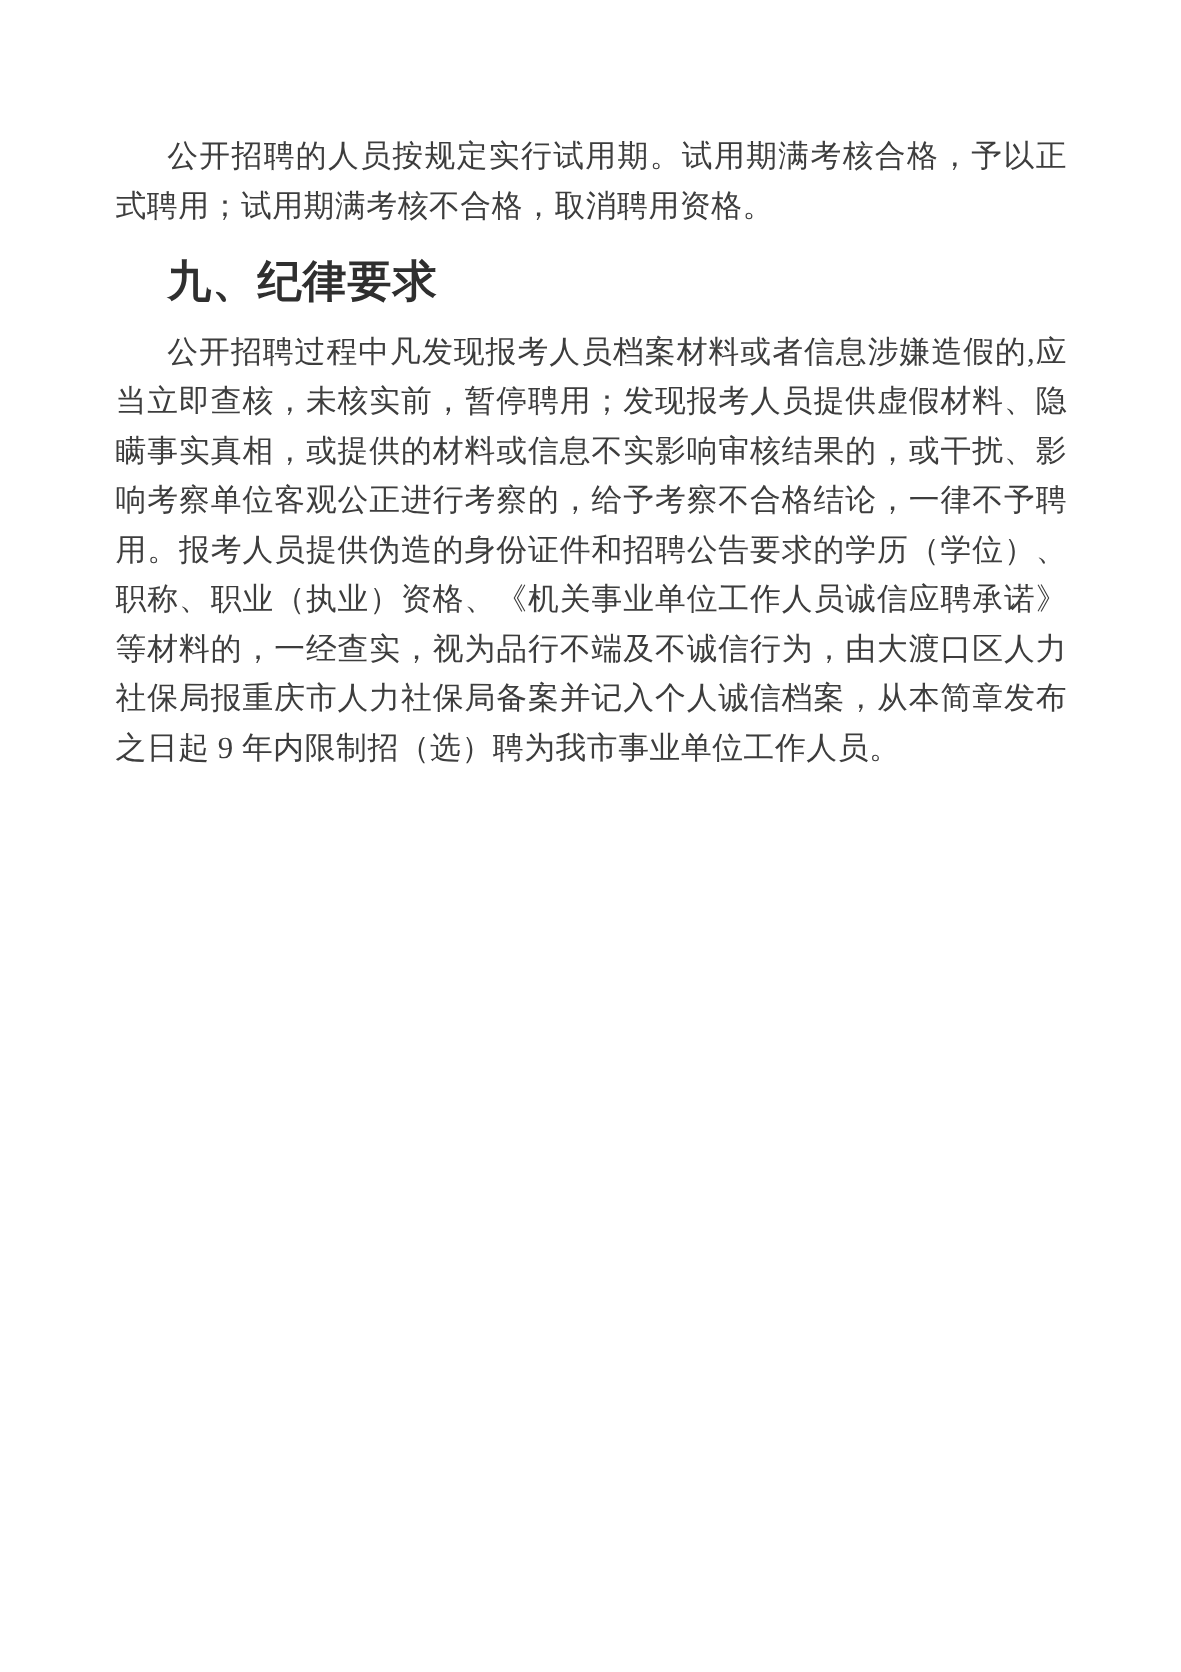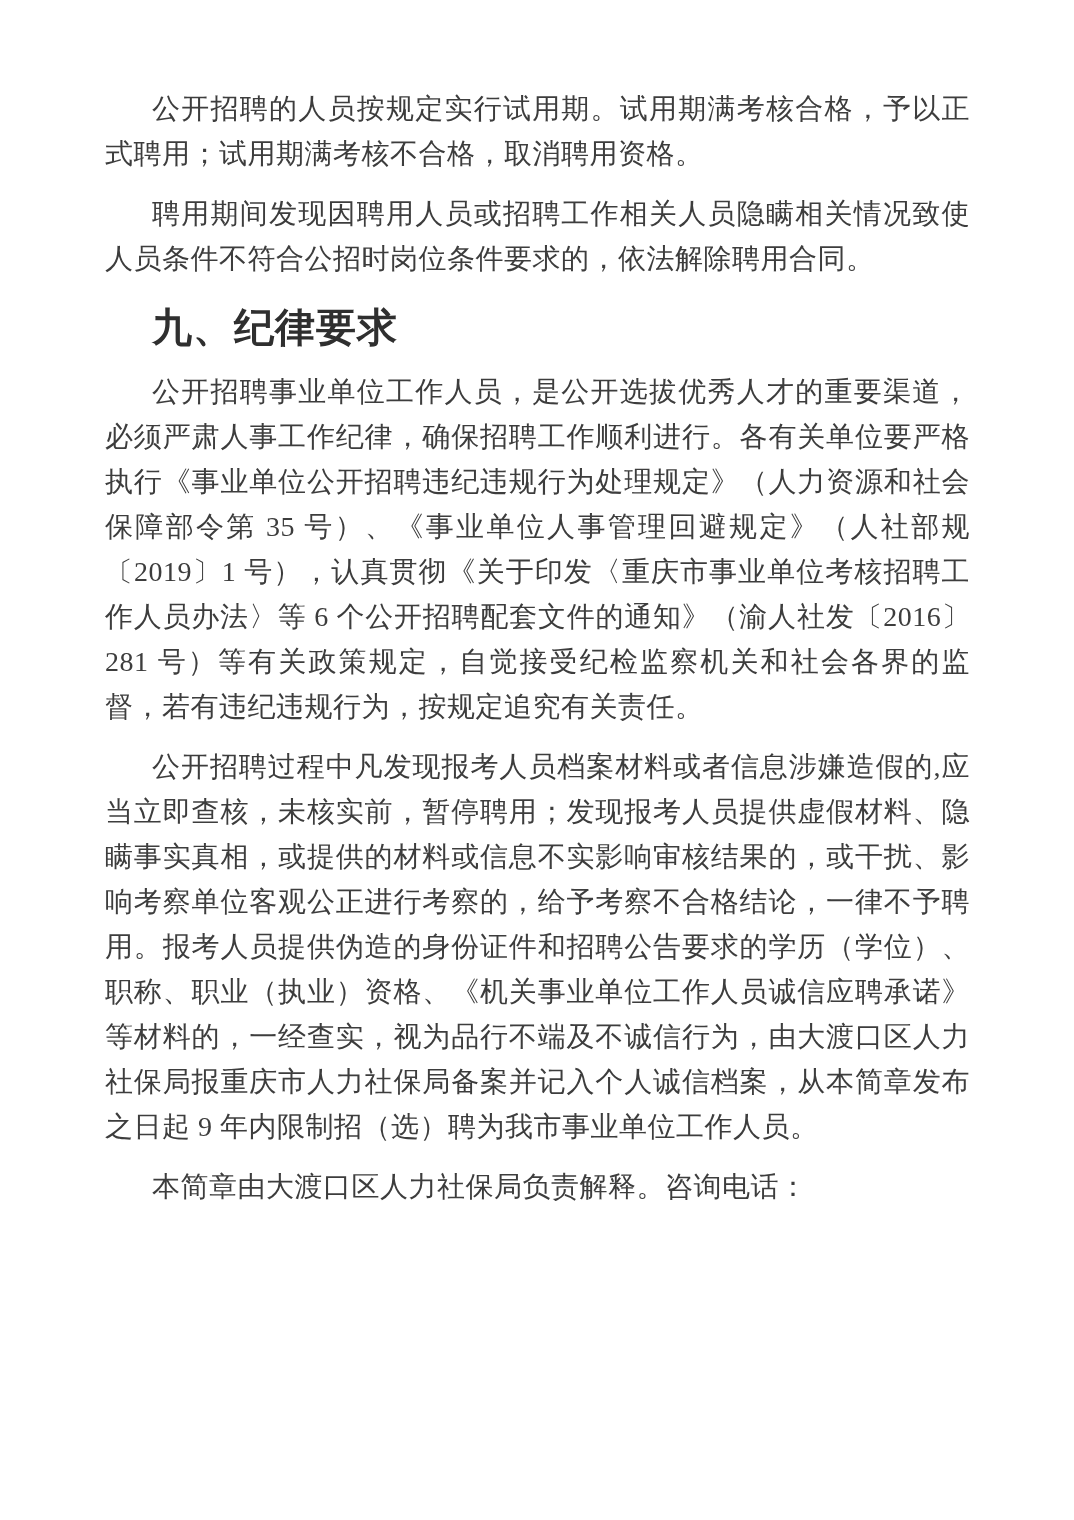--- a/index.html
+++ b/index.html
@@ -10,21 +10,21 @@
   body {
     width: 1074px;
     height: 1520px;
     overflow: hidden;
     font-family: "Liberation Serif", "DejaVu Serif", serif;
   }
   .page {
     box-sizing: border-box;
     width: 1074px;
     height: 1100px;
-    padding: 86px 104px 0 105px;
+    padding: 120px 104px 0 105px;
     background: #ffffff;
   }
   .para {
     margin: 0 0 15px 0;
     font-size: 28px;
     line-height: 45px;
     color: #3d3d3d;
     text-align: justify;
     text-justify: inter-ideograph;
     text-indent: 47px;
@@ -40,24 +40,21 @@
     text-indent: 47px;
     letter-spacing: 1px;
   }
 </style>
 </head>
 <body>
 
 <div class="page">
   <p class="para">公开招聘的人员按规定实行试用期。试用期满考核合格，予以正式聘用；试用期满考核不合格，取消聘用资格。</p>
 
-  <p class="para">聘用期间发现因聘用人员或招聘工作相关人员隐瞒相关情况致使人员条件不符合公招时岗位条件要求的，依法解除聘用合同。</p>
 
 
   <h2 class="heading">九、纪律要求</h2>
 
-  <p class="para">公开招聘事业单位工作人员，是公开选拔优秀人才的重要渠道，必须严肃人事工作纪律，确保招聘工作顺利进行。各有关单位要严格执行《事业单位公开招聘违纪违规行为处理规定》（人力资源和社会保障部令第 35 号）、《事业单位人事管理回避规定》（人社部规〔2019〕1 号），认真贯彻《关于印发〈重庆市事业单位考核招聘工作人员办法〉等 6 个公开招聘配套文件的通知》（渝人社发〔2016〕281 号）等有关政策规定，自觉接受纪检监察机关和社会各界的监督，若有违纪违规行为，按规定追究有关责任。</p>
 
   <p class="para">公开招聘过程中凡发现报考人员档案材料或者信息涉嫌造假的,应当立即查核，未核实前，暂停聘用；发现报考人员提供虚假材料、隐瞒事实真相，或提供的材料或信息不实影响审核结果的，或干扰、影响考察单位客观公正进行考察的，给予考察不合格结论，一律不予聘用。报考人员提供伪造的身份证件和招聘公告要求的学历（学位）、职称、职业（执业）资格、《机关事业单位工作人员诚信应聘承诺》等材料的，一经查实，视为品行不端及不诚信行为，由大渡口区人力社保局报重庆市人力社保局备案并记入个人诚信档案，从本简章发布之日起 9 年内限制招（选）聘为我市事业单位工作人员。</p>
 
 
-  <p class="para">本简章由大渡口区人力社保局负责解释。咨询电话：</p>
 </div>
 
 </body></html>

